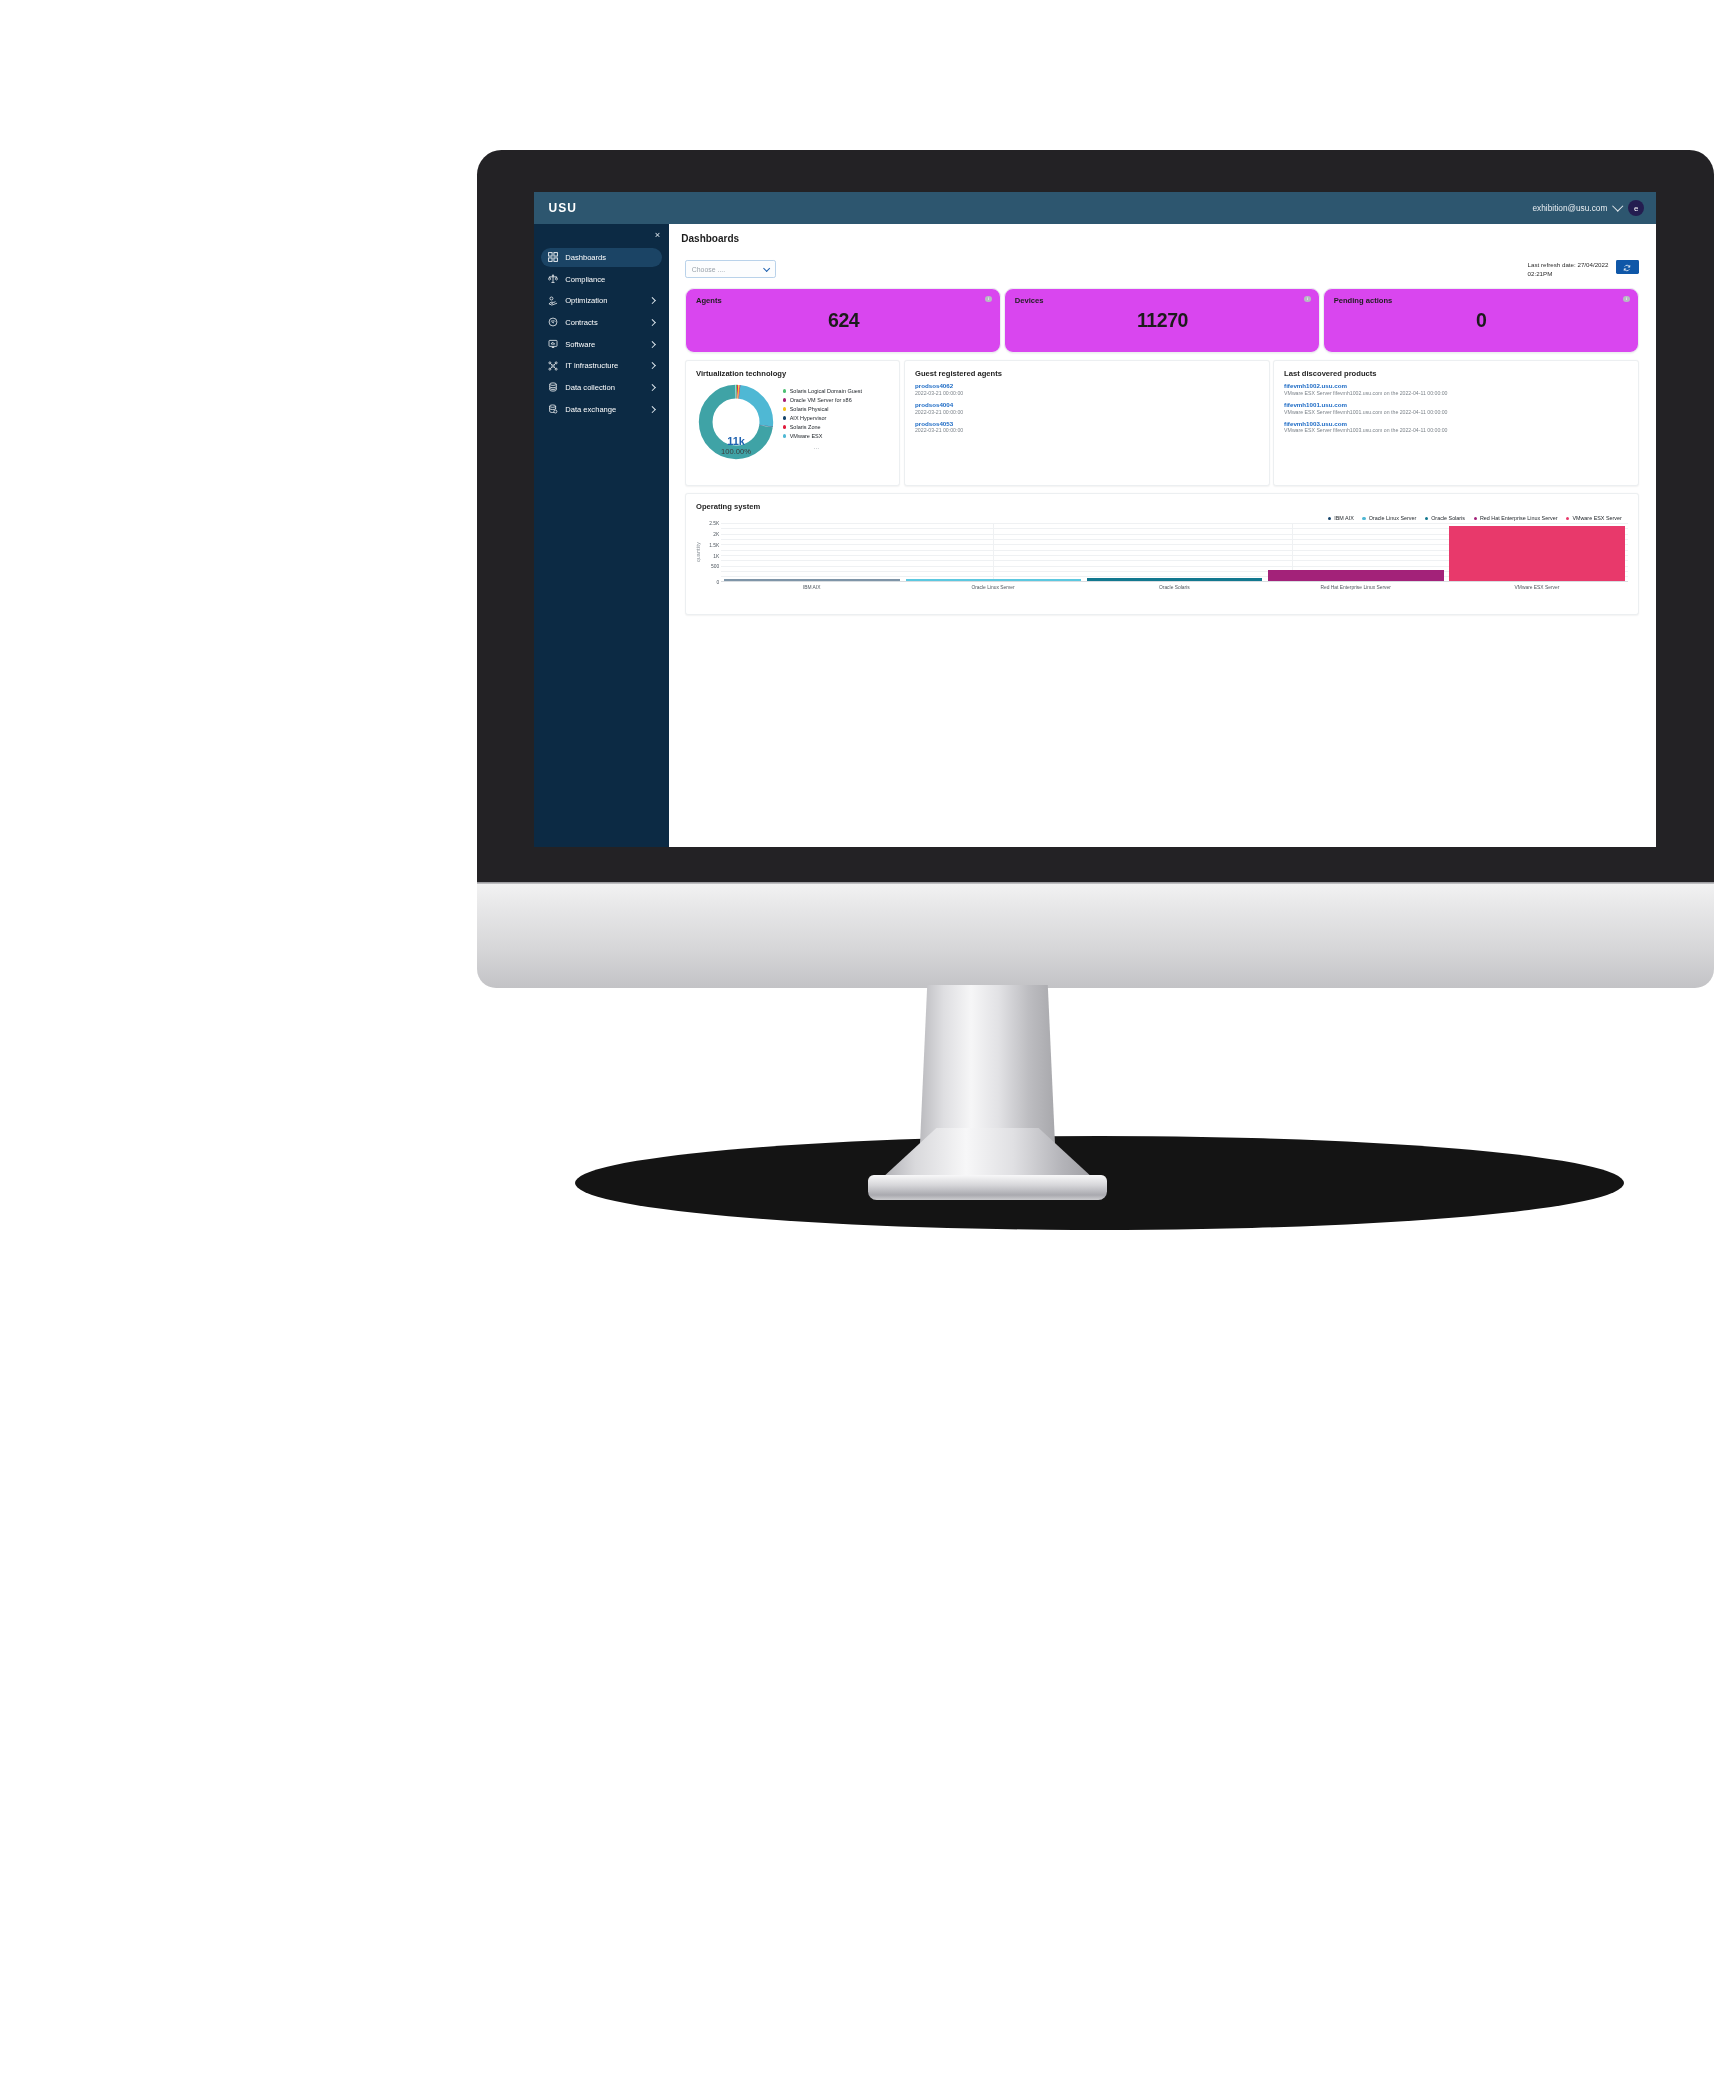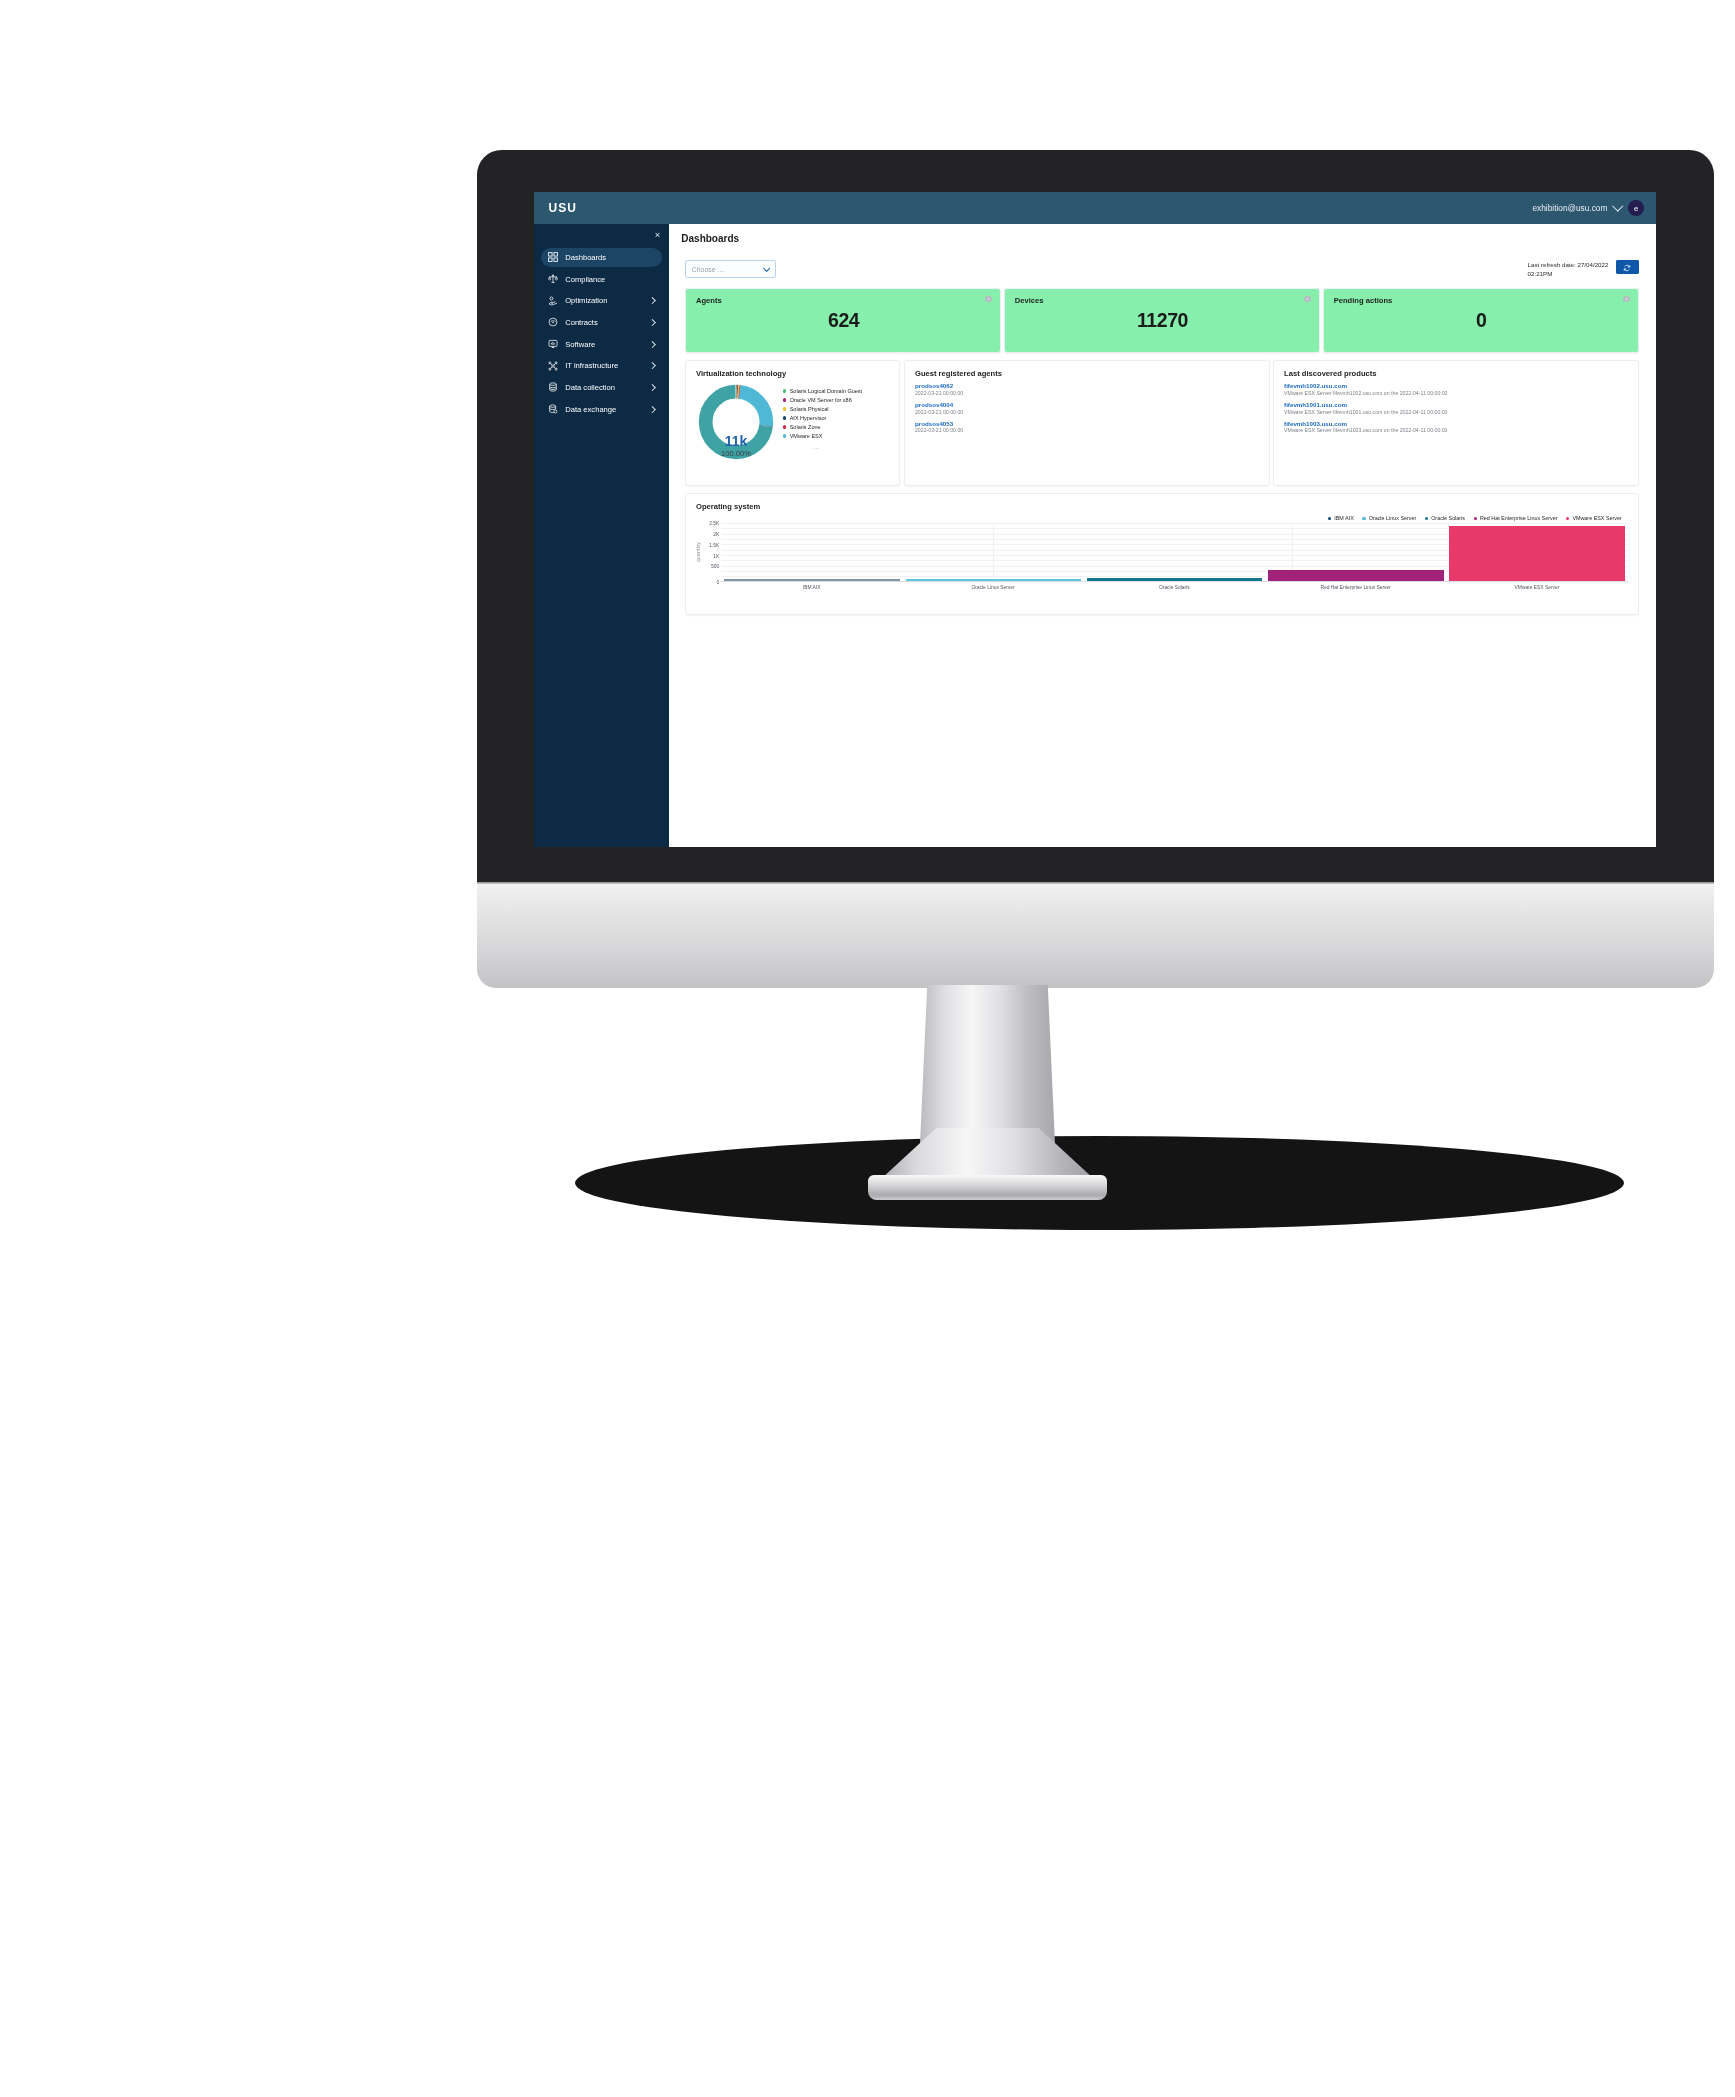--- a/index.html
+++ b/index.html
@@ -261,23 +261,23 @@
   }
 
   
   #kpi-row {
     display: flex;
     gap: 0;
     padding: 8.7px 17.4px 0 16px;
   }
   .kpi-card {
     flex: 1 1 0;
-    background: #86efac;
+    background: #d946ef;
     border: 0.7px solid #eceff1;
-    border-radius: 3px;
+    border-radius: 9px;
     height: 56px;
     margin-right: 2.9px;
     padding: 7.2px 8.7px 0 10px;
     box-shadow: 0 0.7px 1.4px rgba(0,0,0,0.05);
     position: relative;
   }
   .kpi-card:last-child { margin-right: 0; }
   .kpi-title {
     font-size: 7.6px;
     font-weight: bold;
@@ -341,21 +341,21 @@
   }
   #donut-center {
     position: absolute;
     left: 0; top: 0; right: 0; bottom: 0;
     display: flex;
     flex-direction: column;
     align-items: center;
     justify-content: center;
   }
   #donut-total {
-    font-size: 14px;
+    font-size: 11px;
     font-weight: bold;
     color: #1f62b0;
     line-height: 1.1;
     margin-top: 47px;
   }
   #donut-pct {
     font-size: 7.6px;
     color: #3b3b3b;
     line-height: 1.2;
   }

